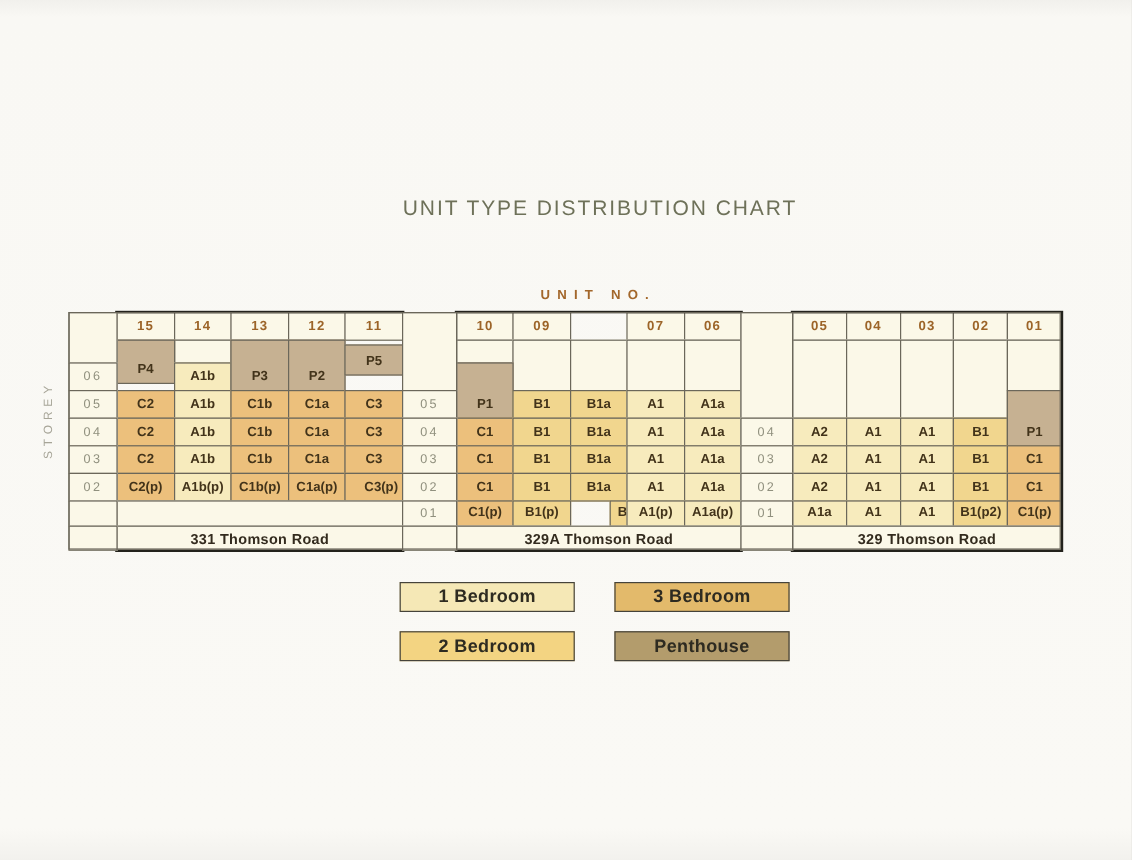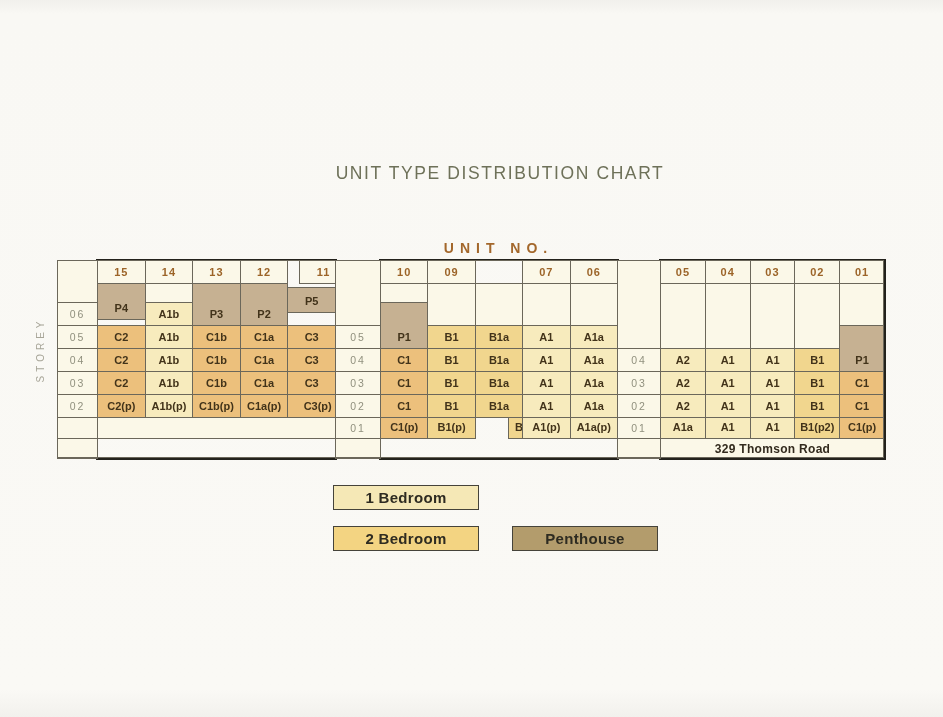--- a/index.html
+++ b/index.html
@@ -7,21 +7,21 @@
     position:relative;width:943px;height:717px;margin:0 auto;overflow:hidden;
     background:linear-gradient(180deg,#F1F0EC 0px,#F9F8F4 14px,#FAF9F5 690px,#F2F1ED 717px);
     font-family:"Liberation Sans",sans-serif;
   }
   #title{
     position:absolute;left:57px;top:163px;width:886px;text-align:center;
     font-size:17.5px;letter-spacing:1.6px;color:#6E7159;
   }
   #unitno{
     position:absolute;left:380px;top:240px;width:237px;text-align:center;white-space:nowrap;
-    font-size:14px;font-weight:bold;letter-spacing:6px;color:#A3672B;
+    font-size:11px;font-weight:bold;letter-spacing:6px;color:#A3672B;
   }
   #storeylbl{
     position:absolute;left:-8px;top:343px;width:100px;height:14px;text-align:center;
     transform:rotate(-90deg);font-size:10px;letter-spacing:4px;color:#A7A598;
   }
   #table{position:absolute;left:57px;top:260px;width:827px;height:198px;}
   .cell{
     position:absolute;box-sizing:border-box;border:1px solid #6B675A;background:#FBF8E8;
   }
   .ucell{display:flex;align-items:flex-end;justify-content:center;}
@@ -43,21 +43,21 @@
 
 <div id="page">
   <div id="title">UNIT TYPE DISTRIBUTION CHART</div>
   <div id="unitno">UNIT NO.</div>
   <div id="storeylbl">STOREY</div>
   <div id="table">
       <div class="cell hdr" style="left: 40px; top: 0px; width: 48.6px; height: 24px;">15</div>
       <div class="cell hdr" style="left: 87.6px; top: 0px; width: 48.6px; height: 24px;">14</div>
       <div class="cell hdr" style="left: 135.2px; top: 0px; width: 48.6px; height: 24px;">13</div>
       <div class="cell hdr" style="left: 182.8px; top: 0px; width: 48.6px; height: 24px;">12</div>
-      <div class="cell hdr" style="left: 230.4px; top: 0px; width: 48.6px; height: 24px; margin-left: 12px;">11</div>
+      <div class="cell hdr" style="left: 230.4px; top: 0px; width: 48.6px; height: 24px;">11</div>
       <div class="cell sky" style="left: 87.6px; top: 23px; width: 48.6px; height: 20px;"></div>
       <div class="cell ucell" style="left: 40px; top: 23px; width: 48.6px; height: 37px; background: rgb(198, 177, 146);">
         <span class="lbl">P4</span>
       </div>
       <div class="cell ucell" style="left: 87.6px; top: 42px; width: 48.6px; height: 24px; background: rgb(247, 235, 189);">
         <span class="lbl">A1b</span>
       </div>
       <div class="cell ucell" style="left: 135.2px; top: 23px; width: 48.6px; height: 43px; background: rgb(198, 177, 146);">
         <span class="lbl">P3</span>
       </div>
@@ -121,20 +121,21 @@
       <div class="cell ucell" style="left: 135.2px; top: 134px; width: 48.6px; height: 24px; background: rgb(236, 192, 124);">
         <span class="lbl">C1b(p)</span>
       </div>
       <div class="cell ucell" style="left: 182.8px; top: 134px; width: 48.6px; height: 24px; background: rgb(236, 192, 124);">
         <span class="lbl">C1a(p)</span>
       </div>
       <div class="cell ucell" style="left: 230.4px; top: 134px; width: 48.6px; height: 24px; background: rgb(236, 192, 124); padding-left: 12px;">
         <span class="lbl">C3(p)</span>
       </div>
       <div class="cell band" style="left: 40px; top: 157px; width: 239px; height: 22px;"></div>
+      <div class="cell addr" style="left: 40px; top: 178px; width: 239px; height: 21px;">331 Thomson Road</div>
       <div class="frame" style="left: 39px; top: -1px; width: 241px; height: 201px;"></div>
       <div class="cell sky" style="left: 0px; top: 0px; width: 41px; height: 43px;"></div>
       <div class="cell slbl" style="left: 0px; top: 42px; width: 41px; height: 24px;">06</div>
       <div class="cell slbl" style="left: 0px; top: 65px; width: 41px; height: 24px;">05</div>
       <div class="cell slbl" style="left: 0px; top: 88px; width: 41px; height: 24px;">04</div>
       <div class="cell slbl" style="left: 0px; top: 111px; width: 41px; height: 24px;">03</div>
       <div class="cell slbl" style="left: 0px; top: 134px; width: 41px; height: 24px;">02</div>
       <div class="cell sky" style="left: 0px; top: 157px; width: 41px; height: 22px;"></div>
       <div class="cell sky" style="left: 0px; top: 178px; width: 41px; height: 21px;"></div>
       <div class="cell hdr" style="left: 323px; top: 0px; width: 48.4px; height: 24px;">10</div>
@@ -215,20 +216,21 @@
       </div>
       <div class="cell ucell" style="left: 417.8px; top: 157px; width: 48.4px; height: 22px; background: rgb(241, 214, 142); margin-left: 33px;">
         <span class="lbl">B1a(p)</span>
       </div>
       <div class="cell ucell" style="left: 465.2px; top: 157px; width: 48.4px; height: 22px; background: rgb(247, 235, 189);">
         <span class="lbl">A1(p)</span>
       </div>
       <div class="cell ucell" style="left: 512.6px; top: 157px; width: 48.4px; height: 22px; background: rgb(247, 235, 189);">
         <span class="lbl">A1a(p)</span>
       </div>
+      <div class="cell addr" style="left: 323px; top: 178px; width: 238px; height: 21px;">329A Thomson Road</div>
       <div class="frame" style="left: 322px; top: -1px; width: 240px; height: 201px;"></div>
       <div class="cell sky" style="left: 278px; top: 0px; width: 46px; height: 66px;"></div>
       <div class="cell slbl" style="left: 278px; top: 65px; width: 46px; height: 24px;">05</div>
       <div class="cell slbl" style="left: 278px; top: 88px; width: 46px; height: 24px;">04</div>
       <div class="cell slbl" style="left: 278px; top: 111px; width: 46px; height: 24px;">03</div>
       <div class="cell slbl" style="left: 278px; top: 134px; width: 46px; height: 24px;">02</div>
       <div class="cell slbl" style="left: 278px; top: 157px; width: 46px; height: 22px;">01</div>
       <div class="cell sky" style="left: 278px; top: 178px; width: 46px; height: 21px;"></div>
       <div class="cell hdr" style="left: 603px; top: 0px; width: 45.8px; height: 24px;">05</div>
       <div class="cell hdr" style="left: 647.8px; top: 0px; width: 45.8px; height: 24px;">04</div>
@@ -305,16 +307,17 @@
       <div class="cell sky" style="left: 560px; top: 0px; width: 44px; height: 89px;"></div>
       <div class="cell slbl" style="left: 560px; top: 88px; width: 44px; height: 24px;">04</div>
       <div class="cell slbl" style="left: 560px; top: 111px; width: 44px; height: 24px;">03</div>
       <div class="cell slbl" style="left: 560px; top: 134px; width: 44px; height: 24px;">02</div>
       <div class="cell slbl" style="left: 560px; top: 157px; width: 44px; height: 22px;">01</div>
       <div class="cell sky" style="left: 560px; top: 178px; width: 44px; height: 21px;"></div>
       <div class="outer"></div>
     </div>
   <div id="legend">
       <div class="lg" style="left: 333px; top: 485px; width: 146px; height: 25px; background: rgb(245, 232, 182);">1 Bedroom</div>
+      <div class="lg" style="left: 512px; top: 485px; width: 146px; height: 25px; background: rgb(227, 186, 107);">3 Bedroom</div>
       <div class="lg" style="left: 333px; top: 526px; width: 146px; height: 25px; background: rgb(243, 212, 130);">2 Bedroom</div>
       <div class="lg" style="left: 512px; top: 526px; width: 146px; height: 25px; background: rgb(179, 156, 108);">Penthouse</div>
     </div>
 </div>
 
 </body></html>

